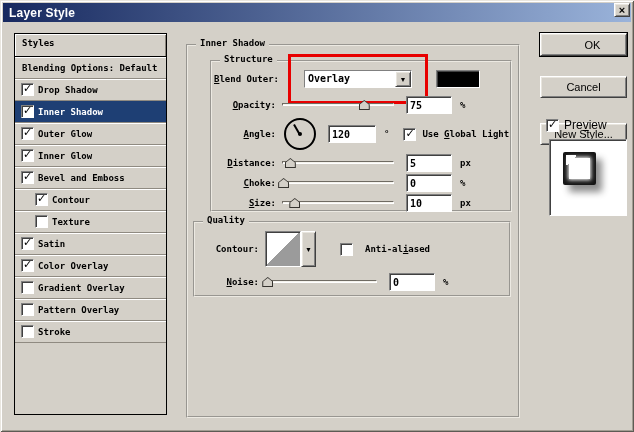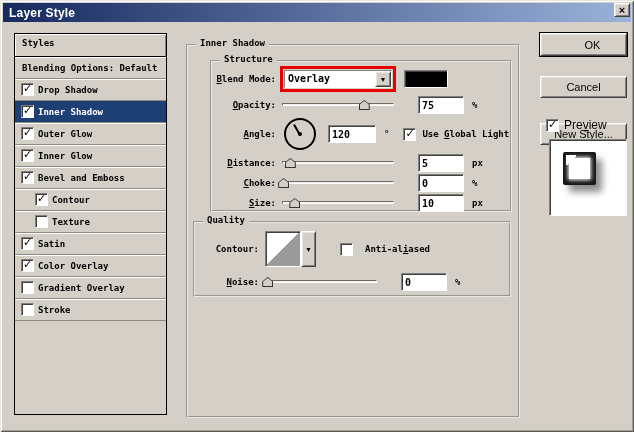--- a/index.html
+++ b/index.html
@@ -61,21 +61,21 @@
   }
   .cb .mark {
     position:absolute; left:1px; top:-2px; color:#000;
     font:bold 11px "DejaVu Sans", sans-serif;
   }
   .sunken {
     background:#fff; border:1px solid; border-color:#808080 #fff #fff #808080;
     box-shadow: inset 1px 1px 0 #404040;
   }
   .num {
-    width:46px; height:18px; margin-left:24px; padding:0 3px; flex:none;
+    width:46px; height:18px; margin-left:12px; padding:0 3px; flex:none;
     font:bold 10px "DejaVu Sans Mono", monospace; color:#000;
   }
   .unit { font-weight:bold; font-size:9px; margin-left:8px; }
   .btnface {
     background:var(--bg,#d4d0c8); border:1px solid; border-color:#fff #404040 #404040 #fff;
     box-shadow: inset 1px 1px 0 #e8e5de, inset -1px -1px 0 #808080;
   }
 
   
   .slider { position:relative; width:112px; height:12px; margin-left:6px; flex:none; }
@@ -101,21 +101,21 @@
     padding:0 4px; font-weight:bold; font-size:9px; white-space:nowrap;
   }
   #main-group   { left:186px; top:44px;  width:334px; height:374px; }
   #structure-gr { left:22px;   top:14px;  width:302px; height:152px; }
   #quality-gr   { left:5px;   top:175px; width:318px; height:76px;  }
 
   .frow { display:flex; align-items:center; padding-left:2px; }
   .flabel { width:62px; text-align:right; font-weight:bold; font-size:9px; flex:none; white-space:nowrap; }
 
   
-  .red-wrap { border:3px solid var(--red,#e80000); padding:1px; margin-left:4px; flex:none; }
+  .red-wrap { border:3px solid var(--red,#e80000); padding:13px; margin-left:12px; flex:none; }
   .dropdown { display:flex; width:108px; height:18px; }
   .dd-text { flex:1; font:bold 10px "DejaVu Sans Mono", monospace; padding:2px 0 0 3px; background:#fff; }
   .dd-arrow { width:16px; height:100%; font-size:7px; line-height:15px; text-align:center; padding:0; flex:none; cursor:default; }
   .swatch { width:44px; height:18px; margin-left:8px; background:var(--swatch,#000); flex:none; }
 
   
   .dial { position:relative; width:32px; height:32px; margin-left:8px; flex:none;
           border:2px solid #000; border-radius:50%; background:var(--bg); }
   .needle { position:absolute; left:13px; top:3px; width:2px; height:12px; background:#000;
             transform-origin:1px 12px; }
@@ -229,32 +229,38 @@
       <div class="srow">
         <span class="cb">
           <span class="mark"></span>
         </span>
         <span class="slabel">Gradient Overlay</span>
       </div>
       <div class="srow">
         <span class="cb">
           <span class="mark"></span>
         </span>
+        <span class="slabel">Pattern Overlay</span>
+      </div>
+      <div class="srow">
+        <span class="cb">
+          <span class="mark"></span>
+        </span>
         <span class="slabel">Stroke</span>
       </div>
     </div>
 
   <div class="group" id="main-group">
     <span class="legend">Inner Shadow</span>
 
     <div class="group" id="structure-gr">
       <span class="legend">Structure</span>
 
       <div class="frow" style="margin-top:4px; height:26px;">
-        <span class="flabel"><span></span><u>B</u><span>lend Mode:</span></span>
+        <span class="flabel"><span></span><u>B</u><span>lend Outer:</span></span>
         <span class="red-wrap" style="pointer-events:none;">
           <span class="dropdown sunken" style="pointer-events:auto;">
             <span class="dd-text">Overlay</span>
             <button class="dd-arrow btnface"><span>▼</span></button>
           </span>
         </span>
         <span class="swatch sunken"></span>
       </div>
 
       <div class="frow" style="margin-top:2px; height:22px;">

